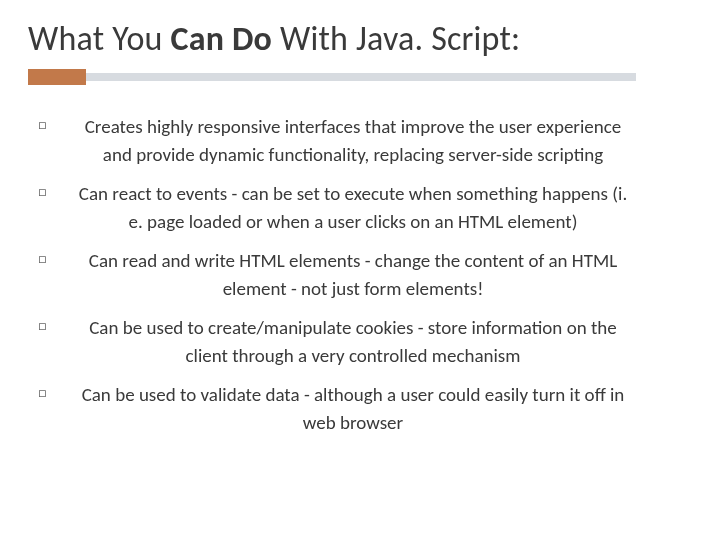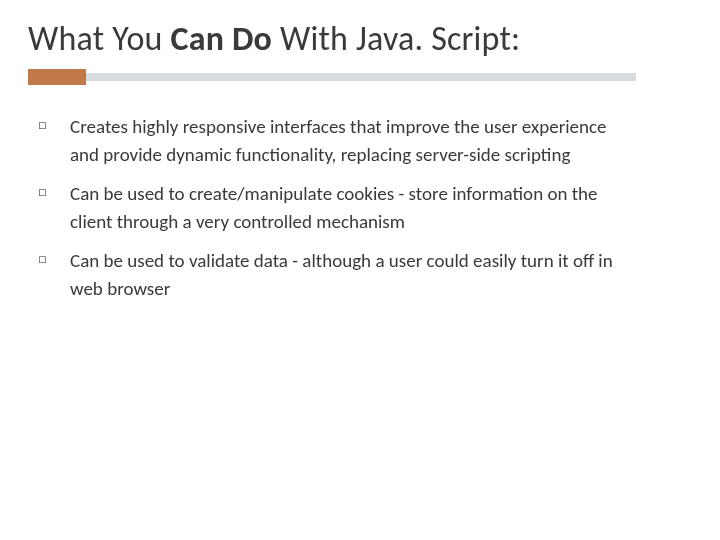--- a/index.html
+++ b/index.html
@@ -7,34 +7,36 @@
   .slide { width: 664px; height: 540px; position: relative; padding: 18px 28px 24px 28px; border-radius: 26px; }
   .title-wrap { margin-bottom: 8px; }
   .title { font-size: 34px; font-weight: 300; letter-spacing: 0.2px; color: #3a3a3a; }
   .title .t1 { font-weight: 300; }
   .title .t2 { font-weight: 600; }
   .title .t3 { font-weight: 300; }
   .accent-bar { position: relative; height: 16px; margin-top: 10px; margin-bottom: 28px; }
   .accent-bar .orange { position: absolute; left: 0; top: 0; width: 58px; height: 16px; background: #c2794a; }
   .accent-bar .grey { position: absolute; left: 0; top: 4px; right: 0; height: 8px; background: #d7dbe0; }
   .bullets { list-style: none; padding-left: 22px; }
-  .bullets li { position: relative; font-size: 19px; line-height: 1.45; margin: 0 0 12px 20px; color: #3a3a3a; font-weight: 300; }
+  .bullets li { position: relative; font-size: 19px; line-height: 1.45; margin: 0 0 12px 20px; color: #3a3a3a; font-weight: 300; text-align: center; }
   .bullets li::before { content: "□"; position: absolute; left: -32px; top: 2px; font-size: 14px; color: #6a6a6a; }
 </style>
 </head>
 <body>
 
 <div class="slide">
   <div class="title-wrap">
     <h1 class="title">
       <span class="t1">What You </span><span class="t2">Can Do</span><span class="t3"> With Java. Script:</span>
     </h1>
   </div>
   <div class="accent-bar">
     <div class="grey"></div>
     <div class="orange"></div>
   </div>
   <ul class="bullets">
     <li>Creates highly responsive interfaces that improve the user experience and provide dynamic functionality, replacing server-side scripting</li>
+    <li>Can react to events - can be set to execute when something happens (i. e. page loaded or when a user clicks on an HTML element)</li>
+    <li>Can read and write HTML elements - change the content of an HTML element - not just form elements!</li>
     <li>Can be used to create/manipulate cookies - store information on the client through a very controlled mechanism</li>
     <li>Can be used to validate data - although a user could easily turn it off in web browser</li>
   </ul>
 </div>
 
 </body></html>

